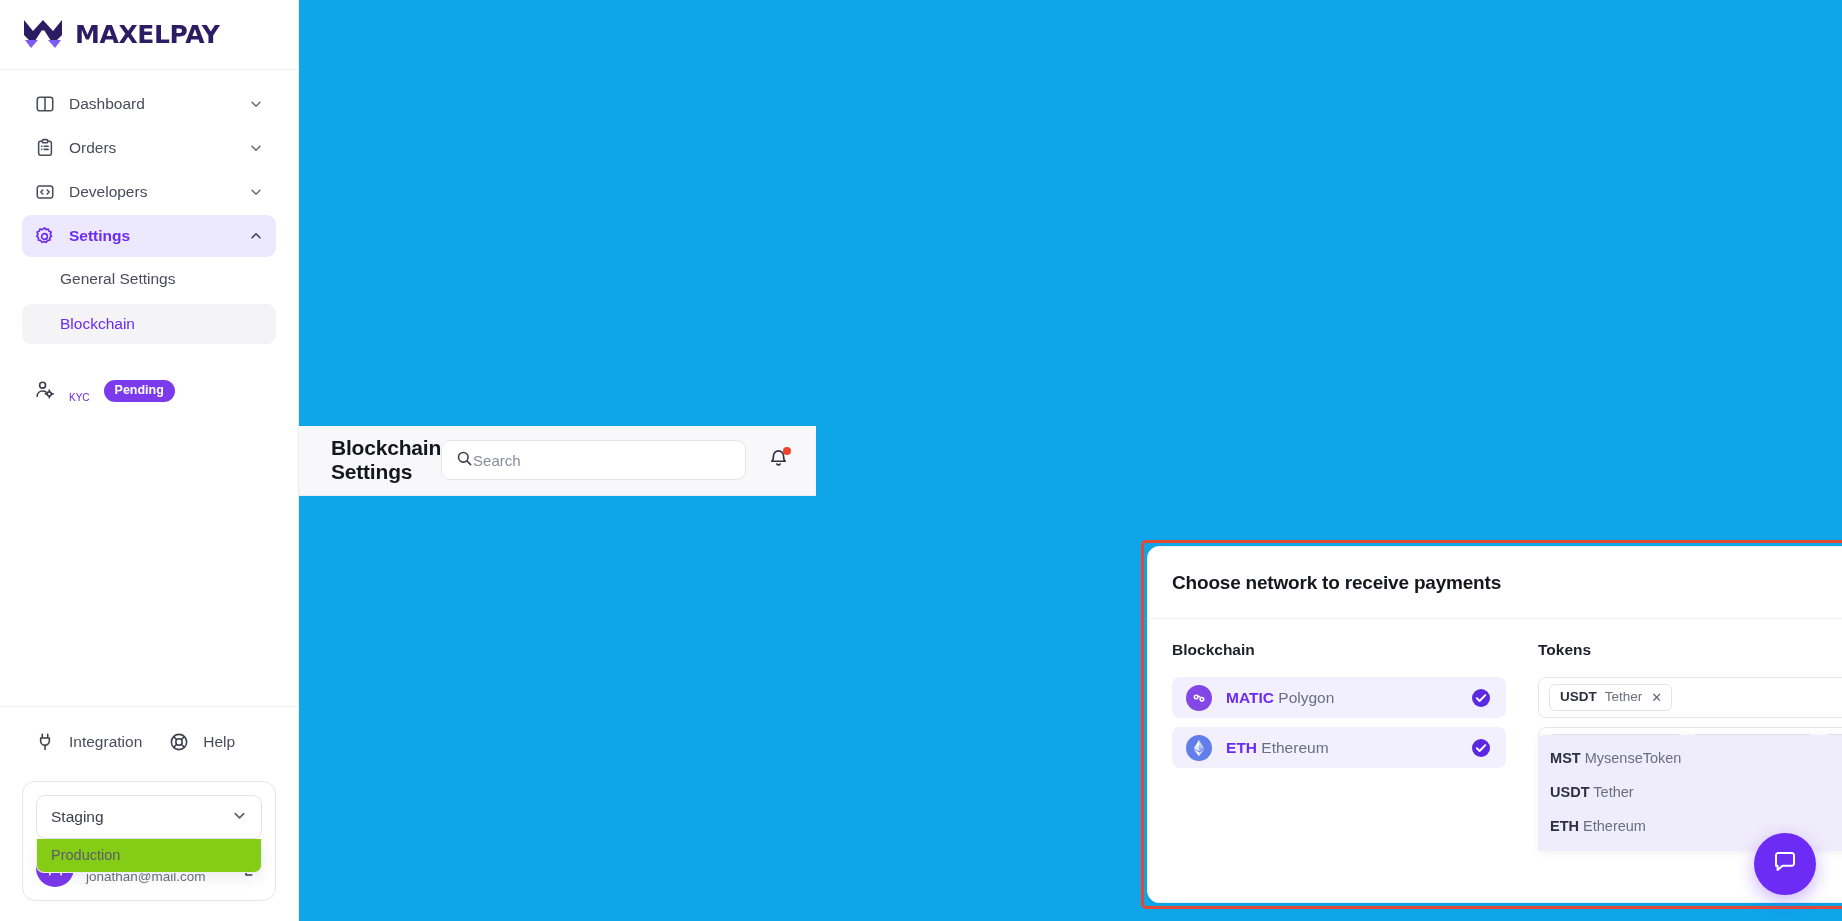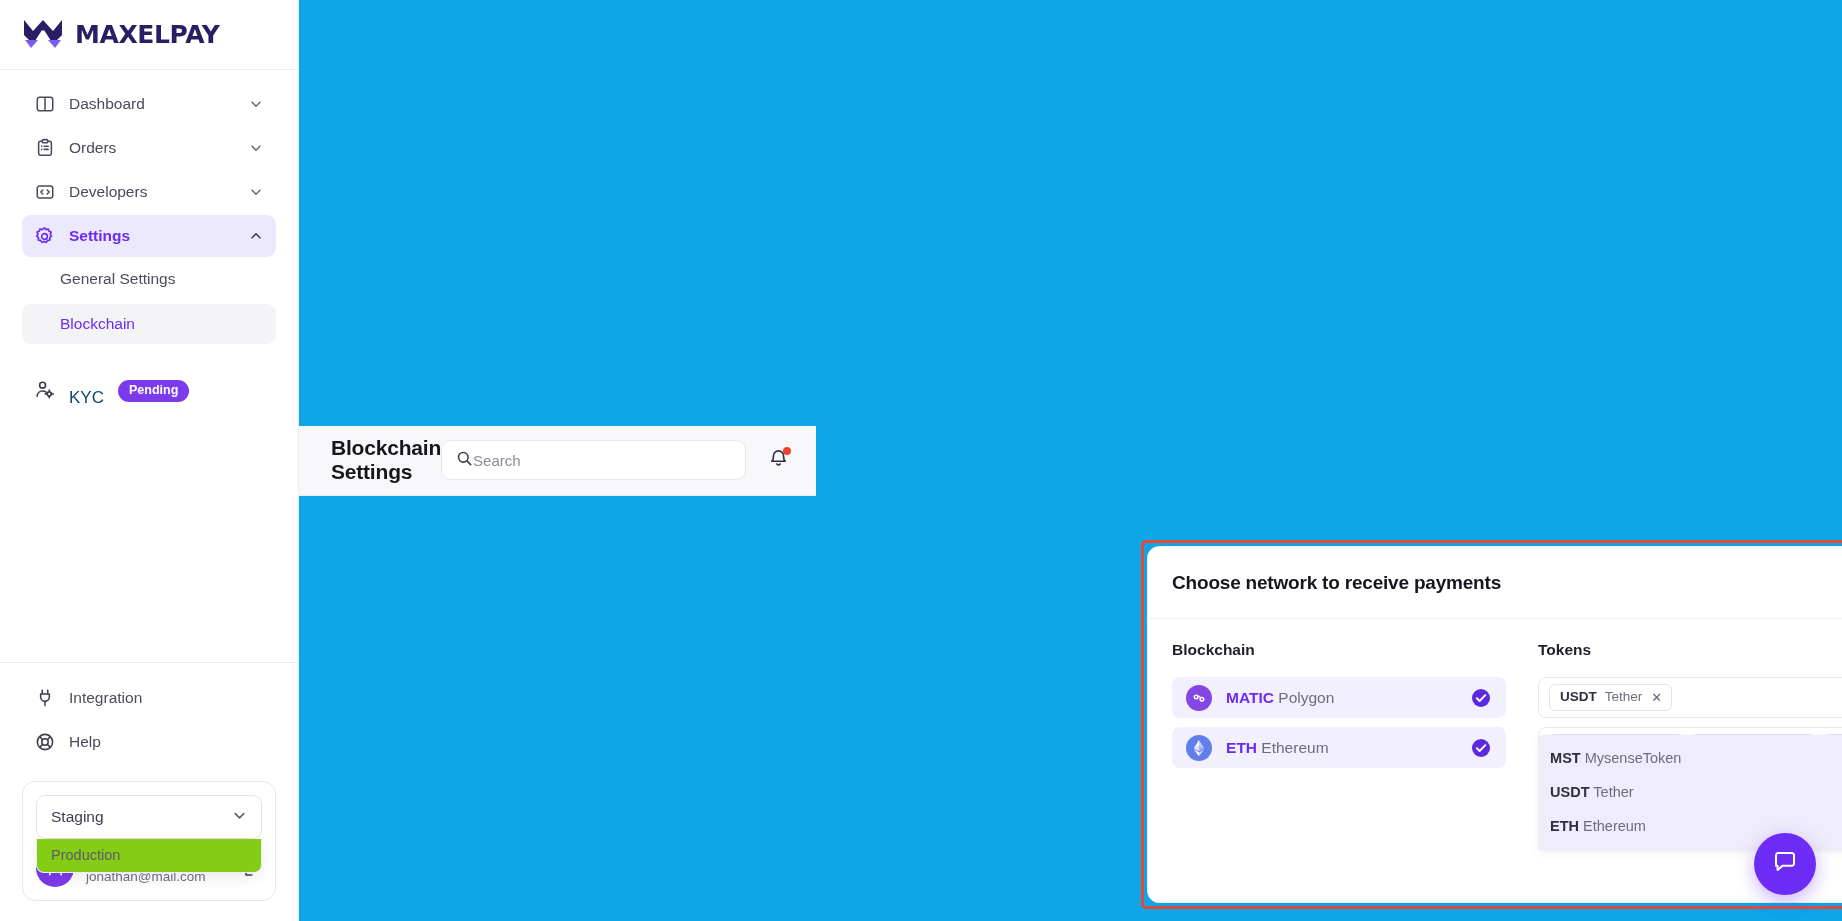--- a/index.html
+++ b/index.html
@@ -96,38 +96,38 @@
   .kyc-row {
     margin: 26px 22px 0 22px;
     height: 42px;
     display: flex;
     align-items: center;
     gap: 14px;
     padding: 0 12px;
     border-radius: 9px;
     cursor: pointer;
   }
-  .kyc-row .label { font-size: 17px; color: #0c4a6e; margin-top: 13px; }
+  .kyc-row .label { font-size: 10px; color: #6d28d9; margin-top: 13px; }
   .badge-pending {
     background: #7c3aed;
     color: #ffffff;
     font-size: 12.5px;
     font-weight: 600;
     border-radius: 999px;
     padding: 4px 11px 5px 11px;
     line-height: 1;
   }
 
   .sidebar-spacer { flex: 1; }
 
   .sidebar-bottom {
     border-top: 1px solid #ededf2;
     padding: 14px 22px 0 22px;
     display: flex;
-    flex-direction: column;
+    flex-direction: row;
     gap: 2px;
   }
 
   .env-card {
     margin: 18px 22px 20px 22px;
     border: 1px solid #e6e6ee;
     border-radius: 13px;
     background: #ffffff;
     padding: 13px;
     position: relative;

